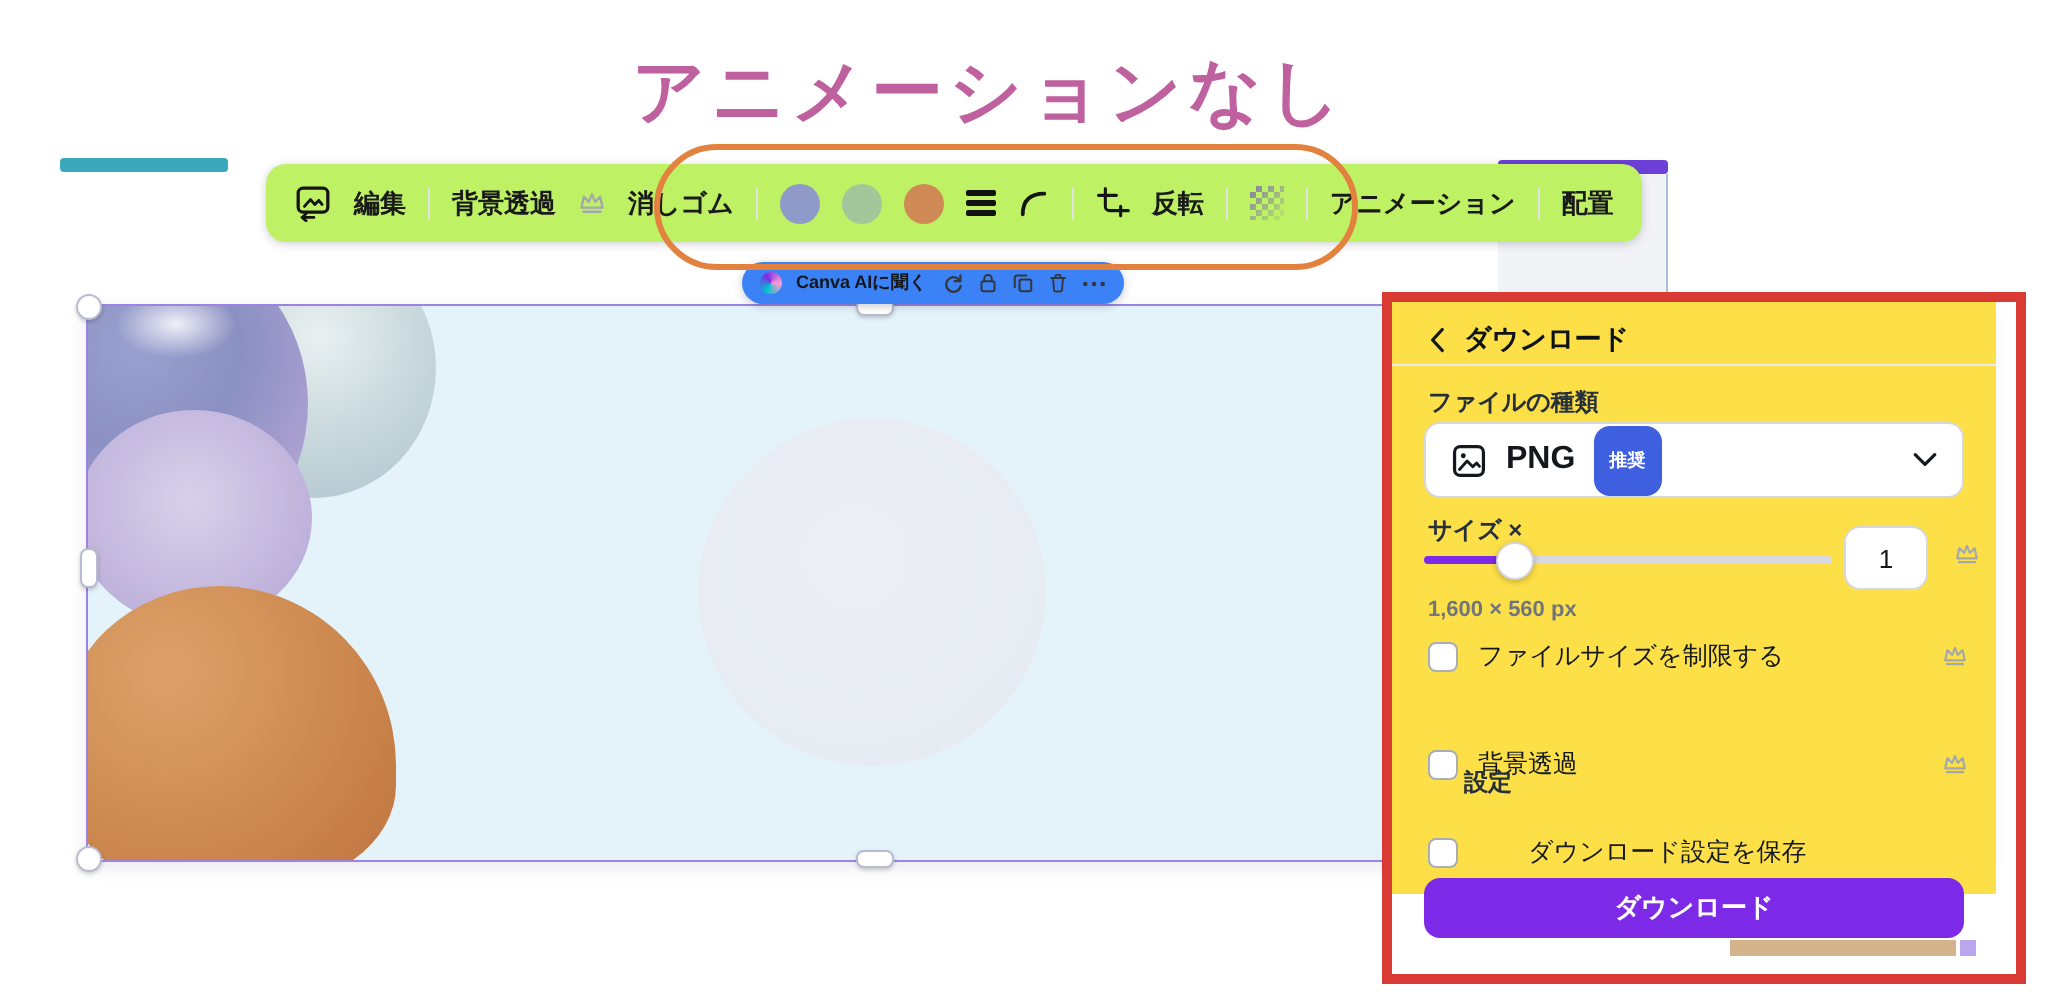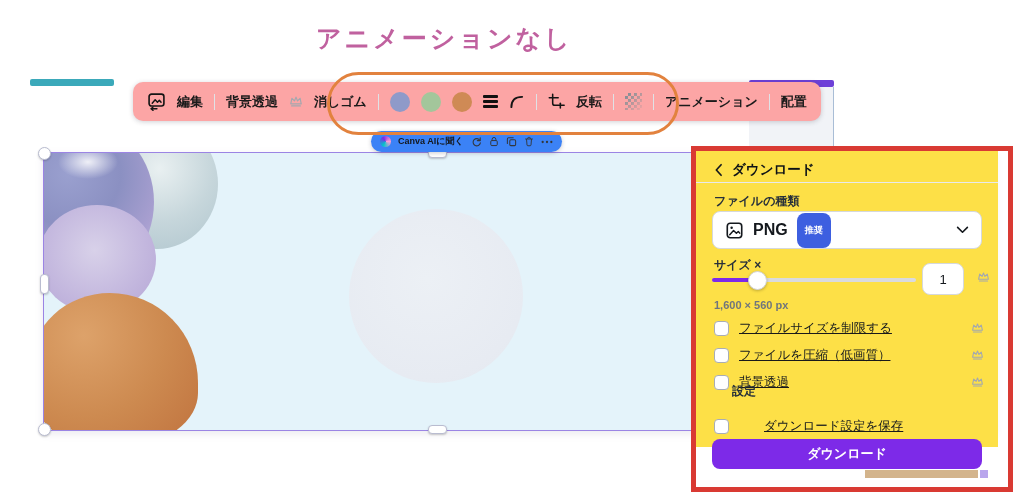--- a/index.html
+++ b/index.html
@@ -1,29 +1,29 @@
 <!DOCTYPE html>
 <html><head>
 <meta charset="utf-8">
 <style>
   html,body{margin:0;padding:0;background:#ffffff;}
   .page{position:relative;width:1024px;height:498px;background:#ffffff;overflow:hidden;
         font-family:"Liberation Sans","DejaVu Sans",sans-serif;color:#1a1a1a;}
   .abs{position:absolute;}
 
   
-  .main-title{left:316px;top:22px;font-size:25px;font-weight:700;letter-spacing:3px;color:#c0619f;}
+  .main-title{left:316px;top:22px;font-size:36px;font-weight:700;letter-spacing:3px;color:#c0619f;}
 
   
   .teal-bar{left:30px;top:79px;width:84px;height:7px;background:#3ba9ba;border-radius:2px;}
   .purple-bar{left:749px;top:80px;width:85px;height:7px;background:#6d40d8;border-radius:2px;}
   .side-box{left:749px;top:87px;width:84px;height:62px;background:#f1f3f7;border-right:1px solid #a9bdd6;}
 
   
-  .toolbar{left:133px;top:82px;height:39px;background:#fca5a5;border-radius:10px;
+  .toolbar{left:133px;top:82px;height:39px;background:#bef264;border-radius:10px;
            box-shadow:0 1px 5px rgba(40,40,60,.22);display:flex;align-items:center;
            padding:0 14px;gap:11px;z-index:5;text-align:center;}
   .tb-label{font-size:13px;font-weight:700;white-space:nowrap;}
   .tb-div{width:1px;height:16px;background:#e0e2e6;}
   .swatch{width:20px;height:20px;border-radius:50%;}
   .sw1{background:#8f9ac9;} .sw2{background:#a3c69b;} .sw3{background:#cf8a55;}
   .bars{display:flex;flex-direction:column;gap:2.5px;}
   .bars i{display:block;width:15px;height:2.6px;background:#111;border-radius:1px;}
   .checker{width:17px;height:17px;
     background-image:linear-gradient(45deg,#8a8f96 25%,transparent 25%,transparent 75%,#8a8f96 75%),
@@ -96,21 +96,21 @@
   .dd-chevron{margin-left:auto;display:flex;align-items:center;}
   .slider-track{position:absolute;left:16px;top:127px;width:204px;height:3.5px;border-radius:2px;
                 background:#d9dadf;}
   .slider-fill{position:absolute;left:0;top:0;height:3.5px;width:42px;border-radius:2px;background:#7d2ae8;}
   .slider-thumb{position:absolute;left:36px;top:-7px;width:17px;height:17px;border-radius:50%;
                 background:#fff;border:1px solid #d4d5da;box-shadow:0 1px 3px rgba(0,0,0,.25);}
   .scale-box{position:absolute;right:34px;top:112px;width:42px;height:32px;box-sizing:border-box;
              border:1px solid #d5d8dc;border-radius:8px;display:flex;align-items:center;
              justify-content:center;font-size:13px;color:#14181d;background:#fff;}
   .dims{position:absolute;left:18px;top:148px;font-size:11px;color:#70757d;font-weight:bold;}
-  .opt-row{position:absolute;left:18px;right:14px;height:18px;display:flex;align-items:center;gap:10px;text-decoration:underline;}
+  .opt-row{position:absolute;left:18px;right:14px;height:18px;display:flex;align-items:center;gap:10px;}
   .opt1{top:168px;} .opt2{top:195px;} .opt3{top:222px;} .opt4{top:266px;gap:35px;}
   .checkbox{width:15px;height:15px;box-sizing:border-box;border:1.5px solid #a9adb4;
             border-radius:4px;background:#fff;flex:0 0 auto;}
   .opt-label{font-size:12.5px;color:#14181d;white-space:nowrap;}
   .opt-crown{margin-left:auto;display:flex;}
   .dl-btn{position:absolute;left:16px;right:16px;top:288px;height:30px;border:none;
           border-radius:8px;background:#7d2ae8;color:#fff;font-size:13px;font-weight:700;
           font-family:inherit;display:flex;align-items:center;justify-content:center;cursor:pointer;}
   .crown-right{position:absolute;right:8px;display:flex;}
   .cr-scale{top:120px;}
@@ -283,30 +283,20 @@
     <div class="opt-row opt1">
       <span class="checkbox"></span>
       <span class="opt-label">ファイルサイズを制限する</span>
       <span class="opt-crown">
         <svg width="13" height="12" viewBox="0 0 24 22">
             <path d="M3 15 L5 5.5 L9.4 10 L12 3.5 L14.6 10 L19 5.5 L21 15 Z" fill="none" stroke="#a3a8af" stroke-width="2" stroke-linejoin="round"></path>
             <path d="M4.5 18.5 H19.5" stroke="#a3a8af" stroke-width="2" stroke-linecap="round"></path>
           </svg>
       </span>
     </div>
-    <div class="opt-row opt2">
-      <span class="checkbox"></span>
-      <span class="opt-label">ファイルを圧縮（低画質）</span>
-      <span class="opt-crown">
-        <svg width="13" height="12" viewBox="0 0 24 22">
-            <path d="M3 15 L5 5.5 L9.4 10 L12 3.5 L14.6 10 L19 5.5 L21 15 Z" fill="none" stroke="#a3a8af" stroke-width="2" stroke-linejoin="round"></path>
-            <path d="M4.5 18.5 H19.5" stroke="#a3a8af" stroke-width="2" stroke-linecap="round"></path>
-          </svg>
-      </span>
-    </div>
     <div class="opt-row opt3">
       <span class="checkbox"></span>
       <span class="opt-label">背景透過</span>
       <span class="opt-crown">
         <svg width="13" height="12" viewBox="0 0 24 22">
             <path d="M3 15 L5 5.5 L9.4 10 L12 3.5 L14.6 10 L19 5.5 L21 15 Z" fill="none" stroke="#a3a8af" stroke-width="2" stroke-linejoin="round"></path>
             <path d="M4.5 18.5 H19.5" stroke="#a3a8af" stroke-width="2" stroke-linecap="round"></path>
           </svg>
       </span>
     </div>

